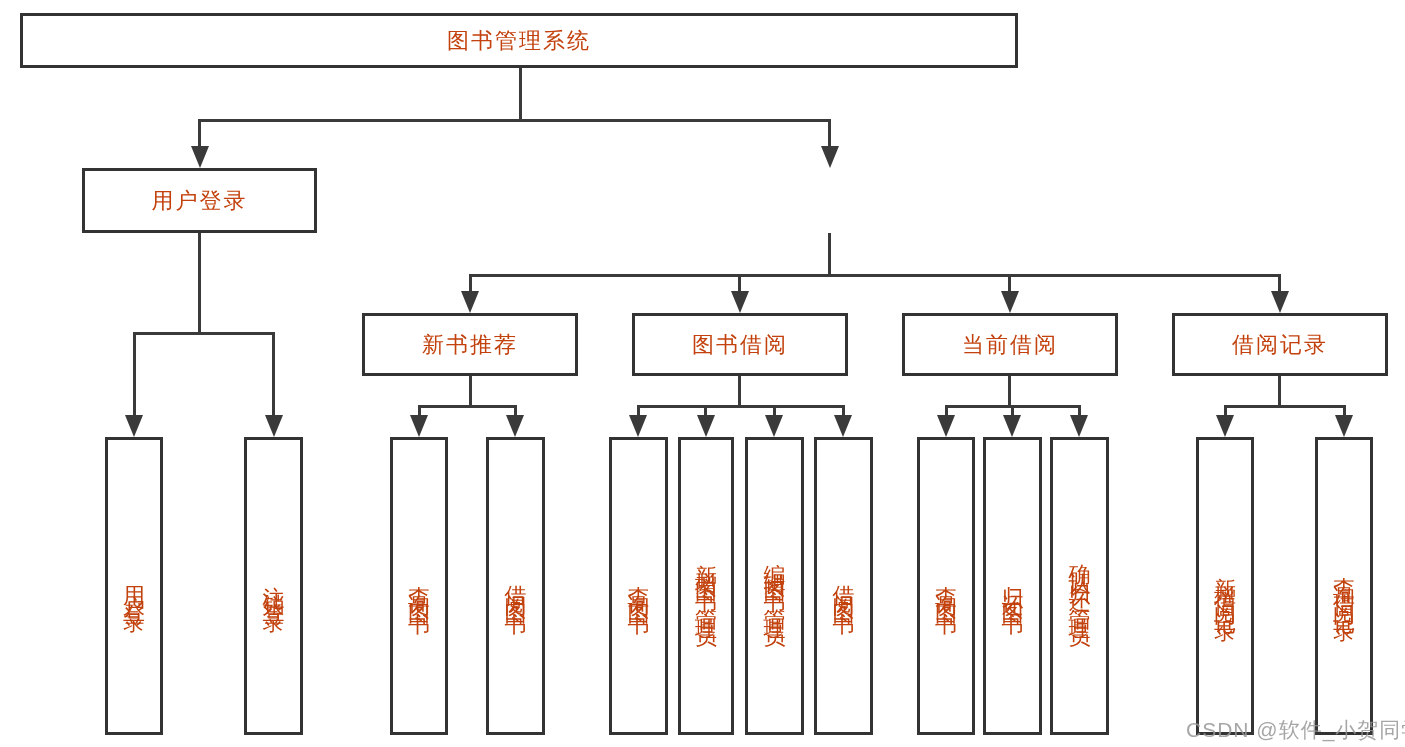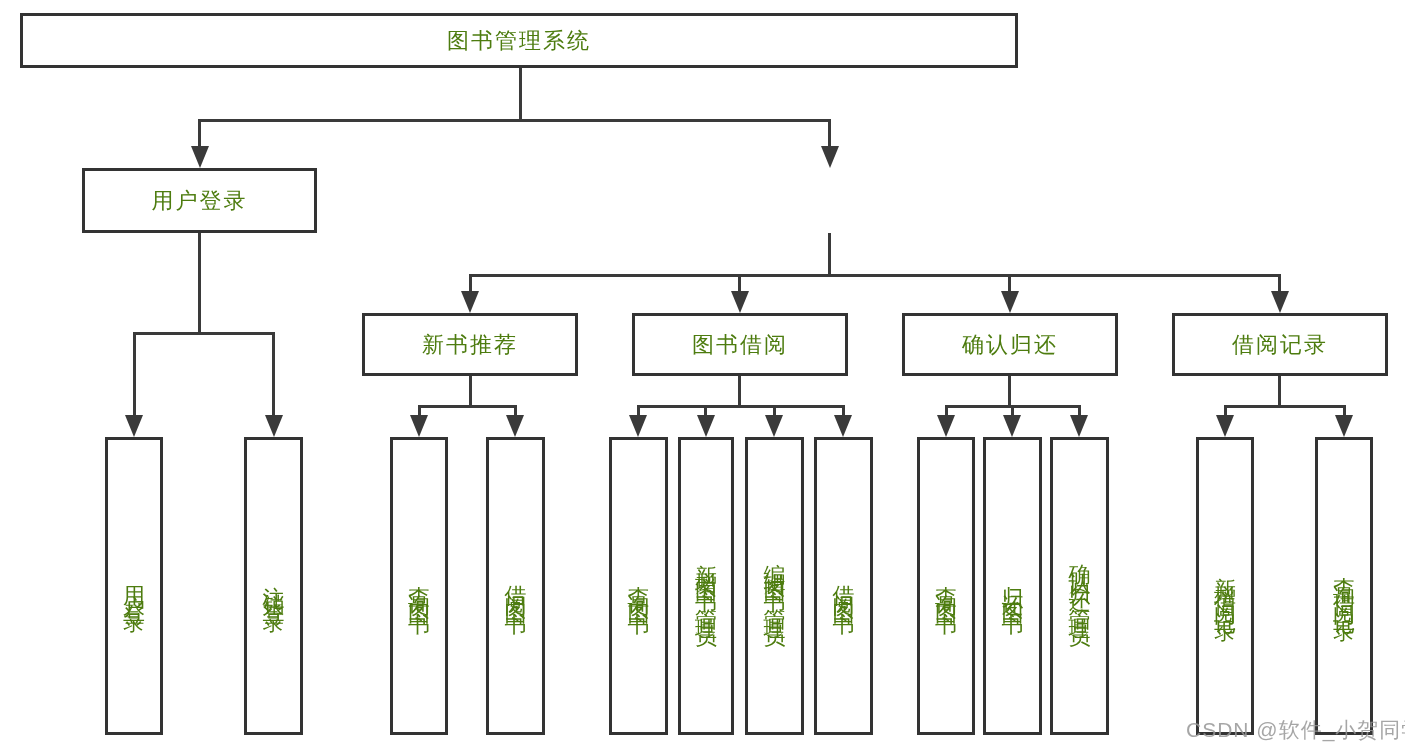--- a/index.html
+++ b/index.html
@@ -13,21 +13,21 @@
   .box{
     position:absolute;
     box-sizing:border-box;
     background:#ffffff;
     border:3px solid #333333;
     display:flex;
     align-items:center;
     justify-content:center;
     font-size:22px;
     letter-spacing:2px;
-    color:#4d7c0f;
+    color:#c2410c;
     text-align:right;
     z-index:2;
   }
   .vbox{
     writing-mode:vertical-rl;
     letter-spacing:9px;
     line-height:1;
   }
   .vl{position:absolute;width:3px;background:#3a3a3a;z-index:1;}
   .hl{position:absolute;height:3px;background:#3a3a3a;z-index:1;}
@@ -76,21 +76,21 @@
   <div class="arw" style="left:461px;top:291px;"></div>
   <div class="vl" style="left:738px;top:274px;height:19px;"></div>
   <div class="arw" style="left:731px;top:291px;"></div>
   <div class="vl" style="left:1008px;top:274px;height:19px;"></div>
   <div class="arw" style="left:1001px;top:291px;"></div>
   <div class="vl" style="left:1278px;top:274px;height:19px;"></div>
   <div class="arw" style="left:1271px;top:291px;"></div>
 
   <div class="box" style="left:632px;top:313px;width:216px;height:63px;">图书借阅</div>
   <div class="box" style="left:362px;top:313px;width:216px;height:63px;">新书推荐</div>
-  <div class="box" style="left:902px;top:313px;width:216px;height:63px;">确认归还</div>
+  <div class="box" style="left:902px;top:313px;width:216px;height:63px;">当前借阅</div>
   <div class="box" style="left:1172px;top:313px;width:216px;height:63px;">借阅记录</div>
 
   <div class="vl" style="left:469px;top:376px;height:31px;"></div>
   <div class="hl" style="left:418px;top:405px;width:99px;"></div>
   <div class="vl" style="left:418px;top:405px;height:12px;"></div>
   <div class="arw" style="left:410px;top:415px;"></div>
   <div class="vl" style="left:514px;top:405px;height:12px;"></div>
   <div class="arw" style="left:506px;top:415px;"></div>
 
   <div class="vl" style="left:738px;top:376px;height:31px;"></div>

